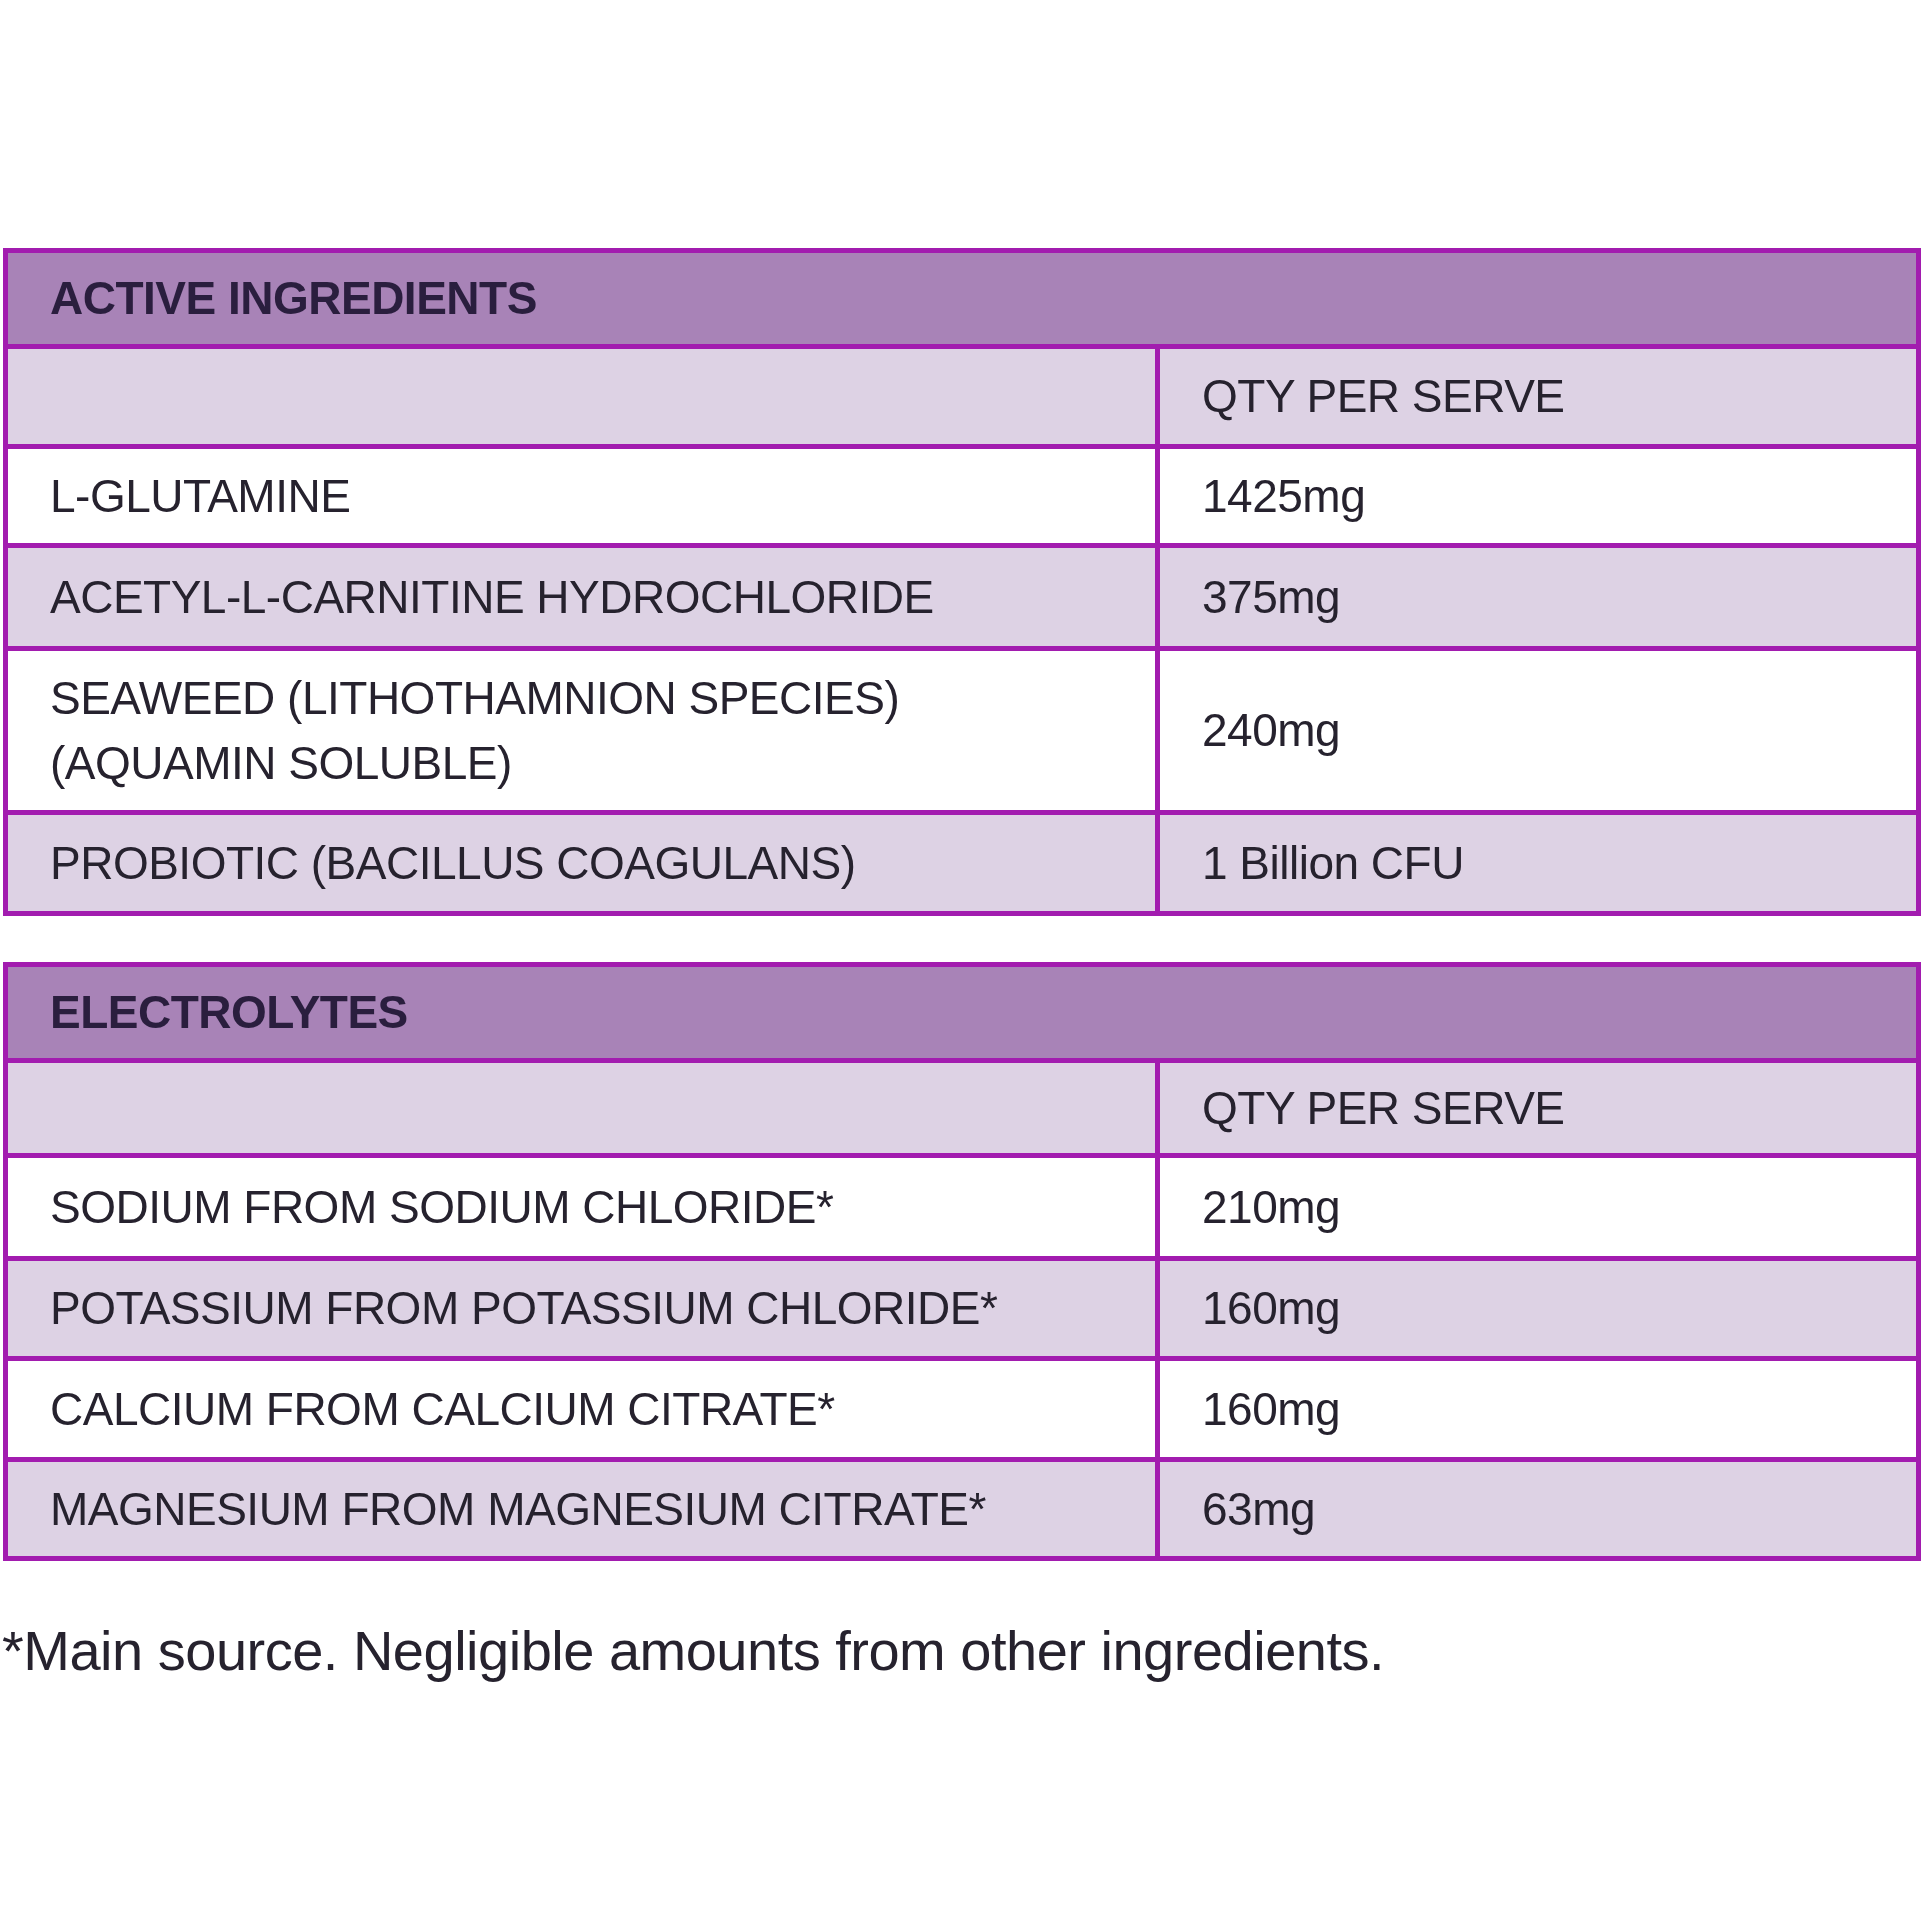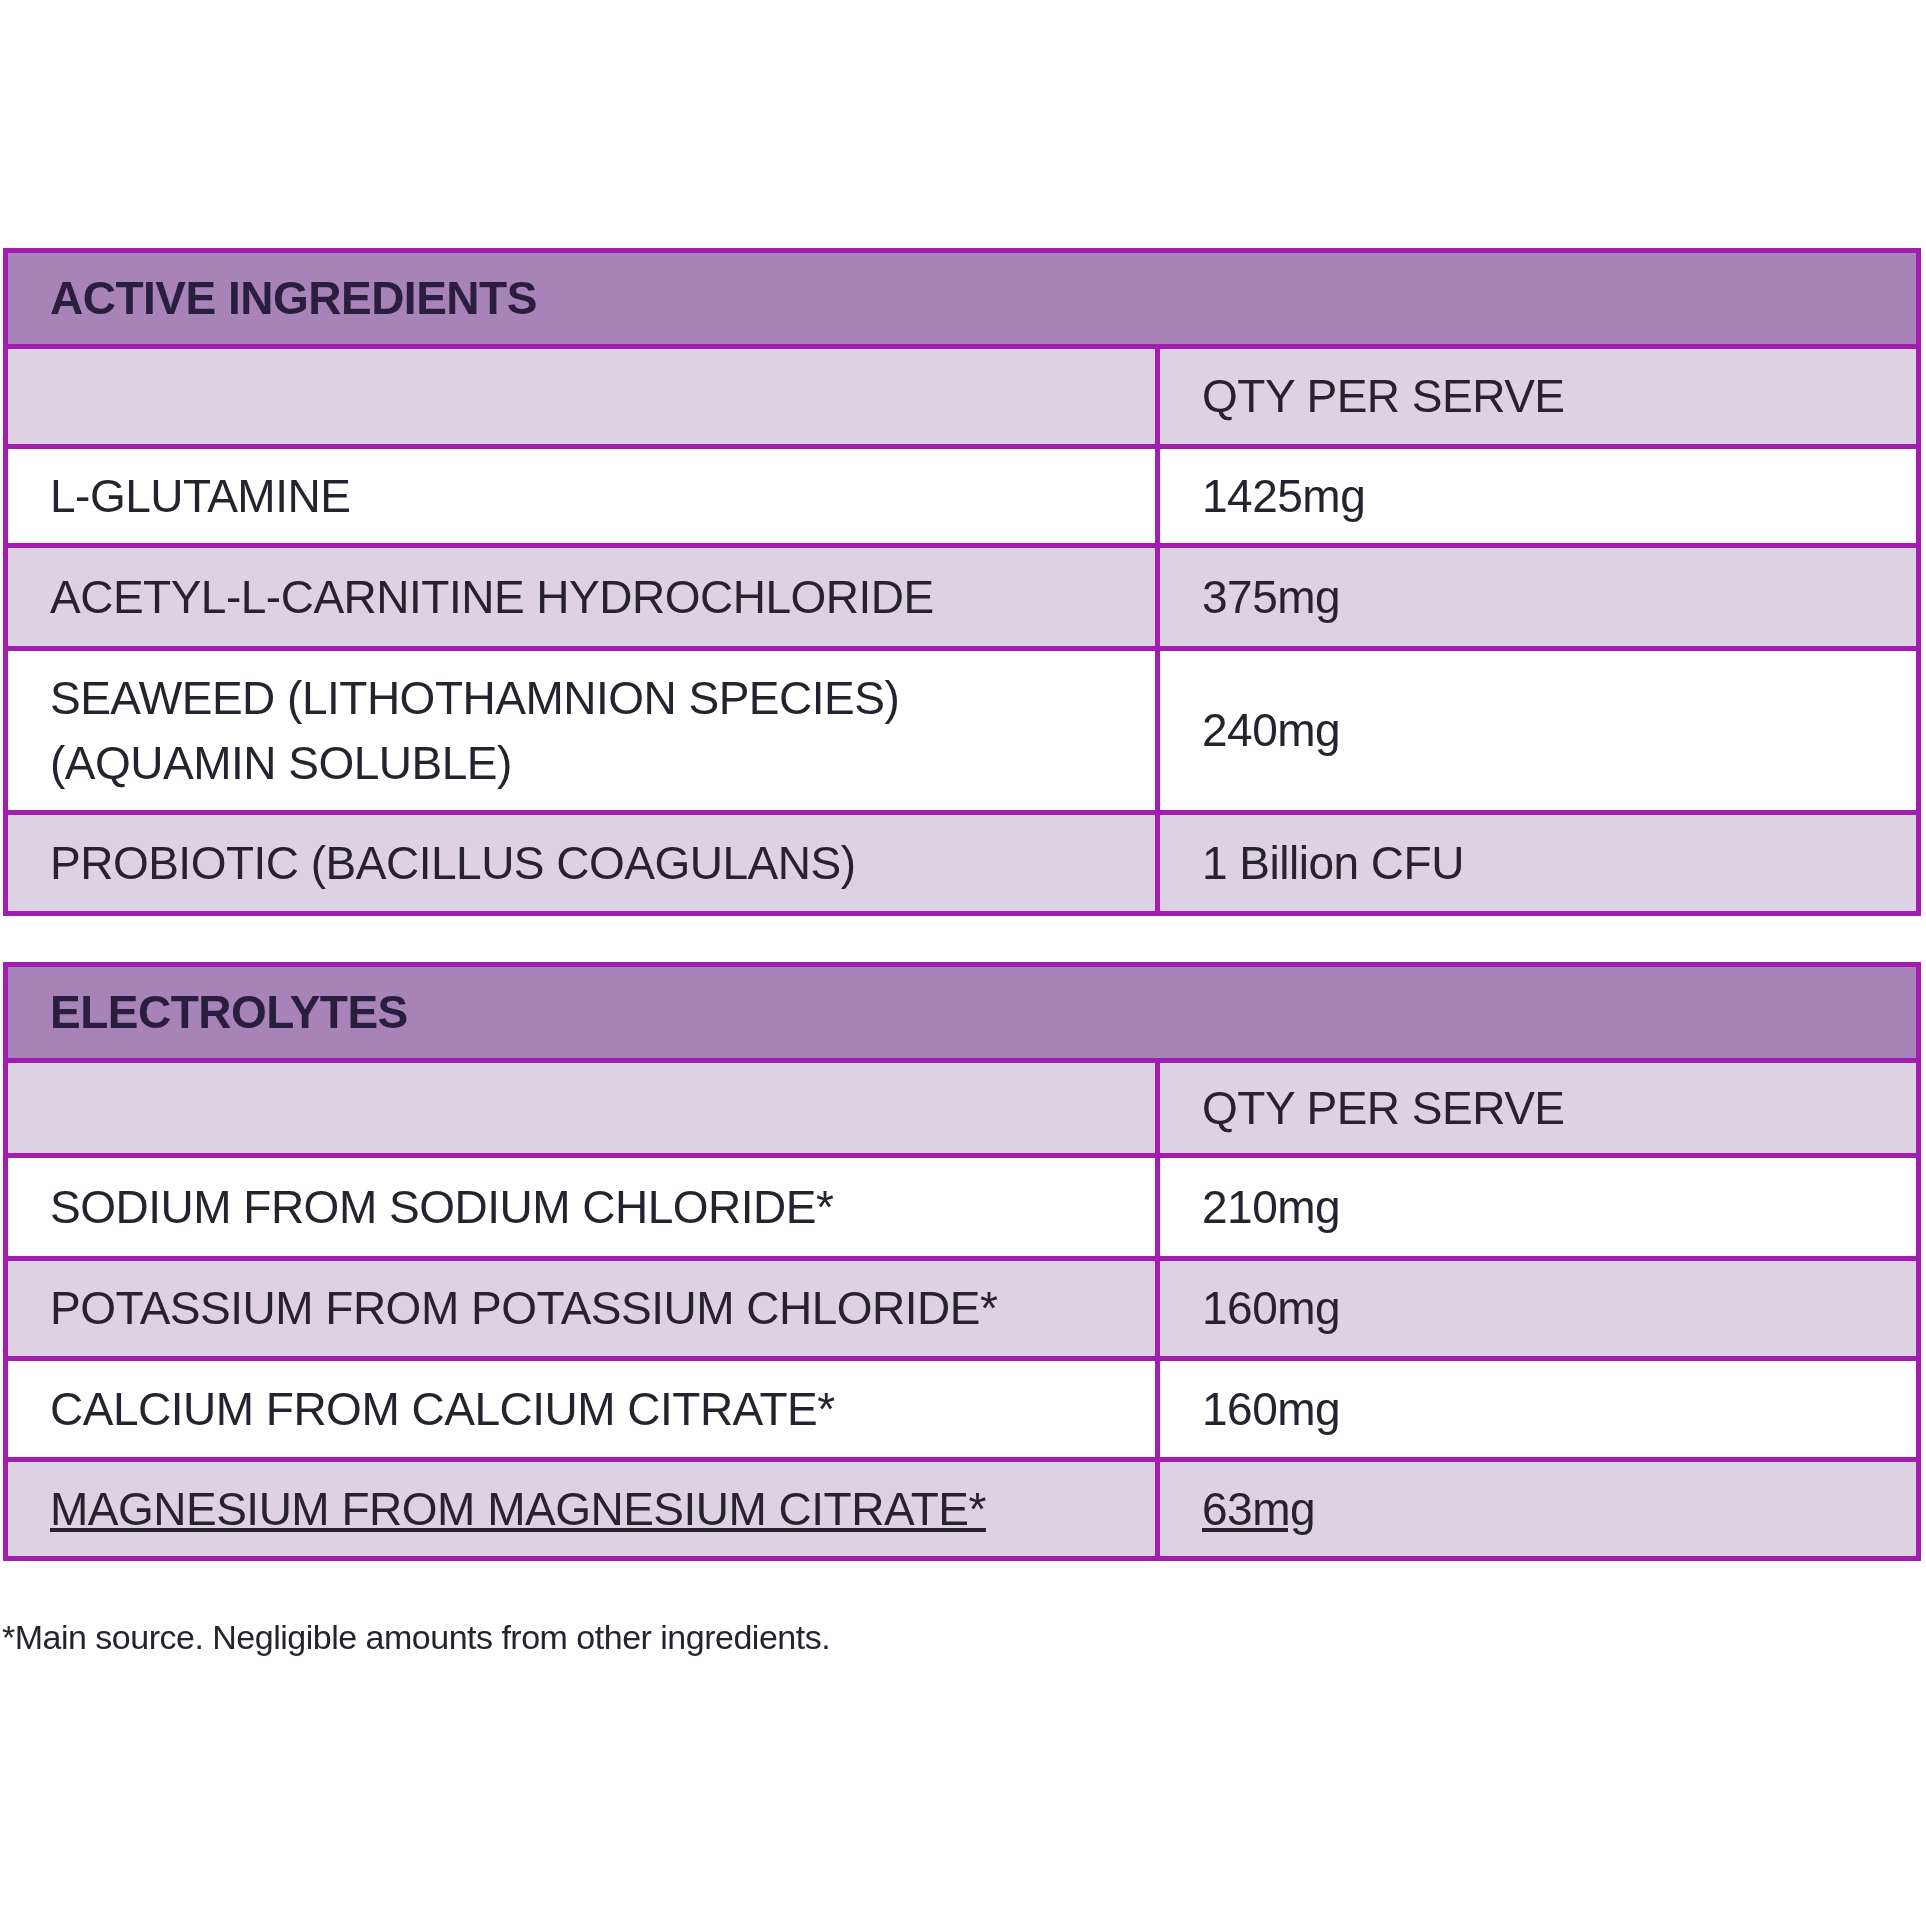--- a/index.html
+++ b/index.html
@@ -59,27 +59,27 @@
   
   #table-active tr.data-row-0 td { height: 94px;  }
   #table-active tr.data-row-1 td { height: 98px;  }
   #table-active tr.data-row-2 td { height: 159px; }
   #table-active tr.data-row-3 td { height: 96px;  }
 
   #table-electrolytes tr.qty-header-row td { height: 90px; }
   #table-electrolytes tr.data-row-0 td { height: 98px; }
   #table-electrolytes tr.data-row-1 td { height: 95px; }
   #table-electrolytes tr.data-row-2 td { height: 96px; }
-  #table-electrolytes tr.data-row-3 td { height: 94px; text-decoration: underline; }
+  #table-electrolytes tr.data-row-3 td { height: 94px; }
 
   .footnote {
     position: absolute;
     left: 2px;
     top: 1618px;
-    font-size: 34px;
+    font-size: 56px;
     letter-spacing: -0.5px;
     color: #26222e;
   }
 </style>
 </head>
 <body>
 
 <div class="sheet">
 
   <table class="nutrition" id="table-active">

